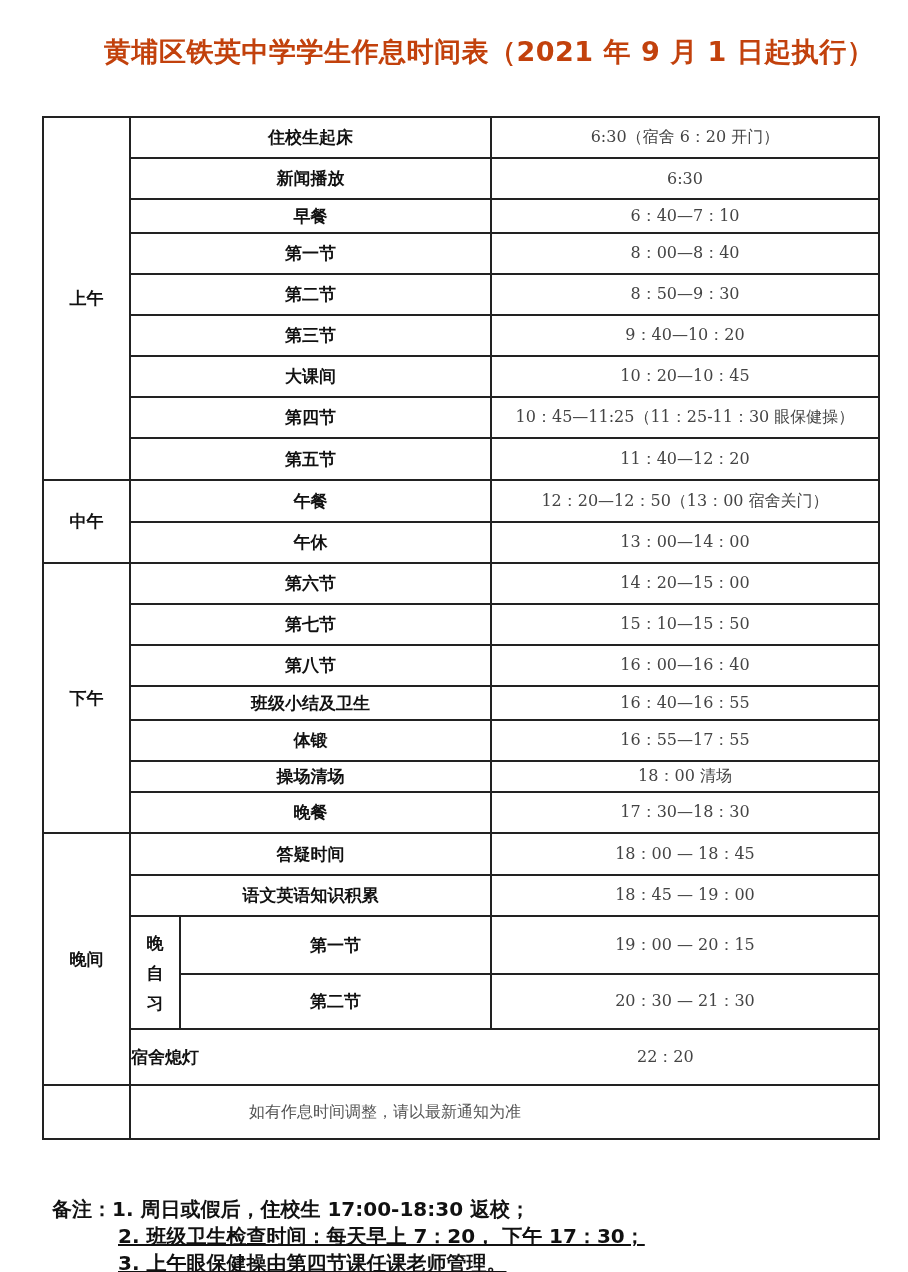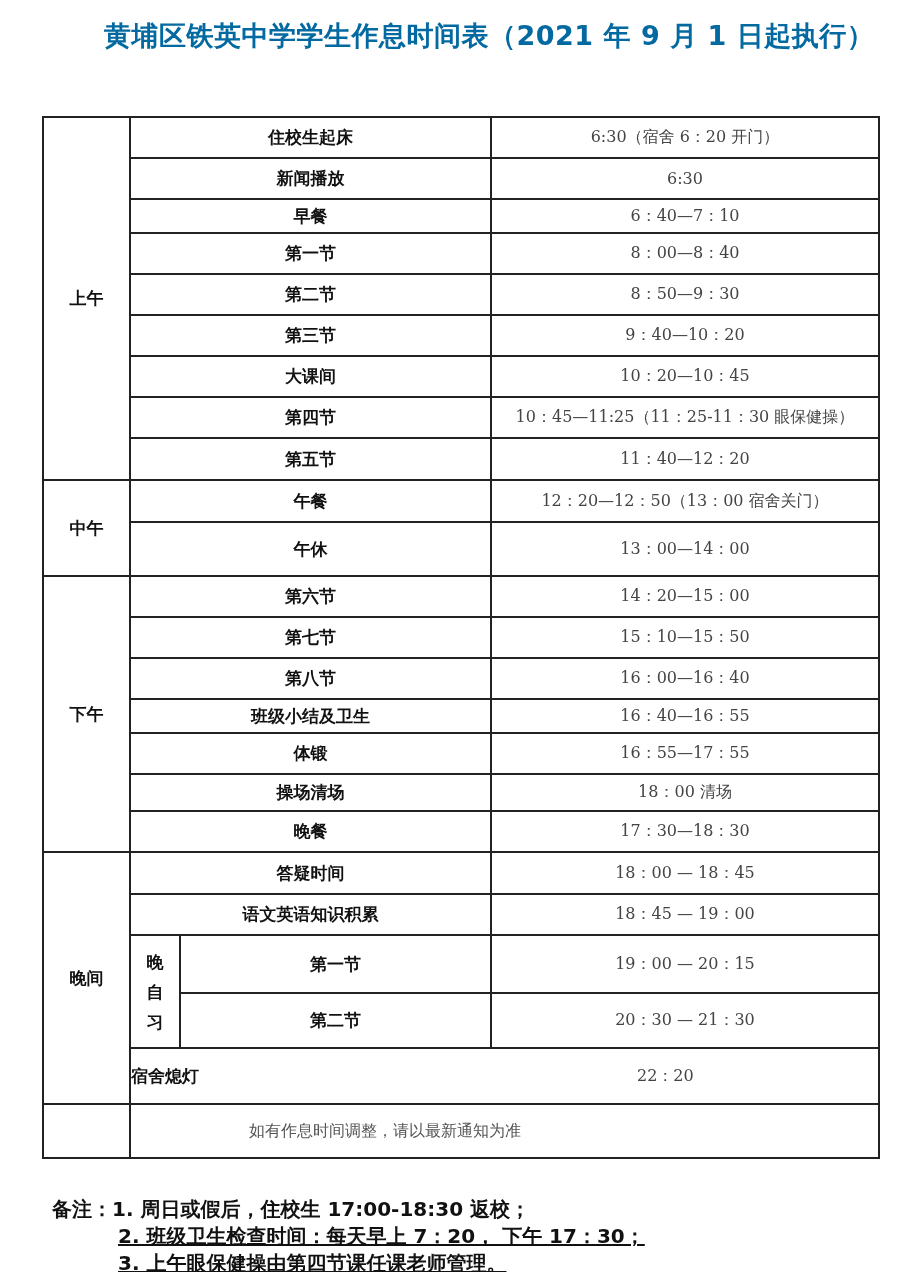--- a/index.html
+++ b/index.html
@@ -1,17 +1,17 @@
 <!DOCTYPE html>
 <html><head>
 <meta charset="utf-8">
 <style>
   html, body { margin:0; padding:0; background:#ffffff; }
   body { width:908px; height:1272px; position:relative; overflow:hidden; font-family:"DejaVu Sans", sans-serif; color:#111; }
-  .title { position:absolute; left:104px; top:18px; width:780px; font-size:27px; font-weight:bold; letter-spacing:0.5px; color:#0369a1; white-space:nowrap; font-family:"DejaVu Sans", sans-serif; }
+  .title { position:absolute; left:104px; top:34px; width:780px; font-size:27px; font-weight:bold; letter-spacing:0.5px; color:#c2410c; white-space:nowrap; font-family:"DejaVu Sans", sans-serif; }
   table.sched { position:absolute; left:42px; top:116px; width:836px; border-collapse:collapse; table-layout:fixed; }
   table.sched td { border:2.5px solid #222; padding:0; text-align:center; vertical-align:middle; }
   td.period { font-size:17px; font-weight:bold; color:#111; }
   td.item { font-size:17px; font-weight:bold; color:#111;border-radius:9px; }
   td.time { font-size:16px; color:#444; font-family:"DejaVu Serif", serif; white-space:nowrap; }
   td.sub { font-size:17px; font-weight:bold; line-height:30px; }
   td.note-text { text-align:left !important; padding-left:118px !important; font-size:16px; color:#555; font-family:"DejaVu Serif", serif;margin-top:28px; }
   td.item.left-pad { text-align:left; }
   td.time.left-pad { text-align:left; padding-left:146px; }
   .notes { position:absolute; left:52px; top:1196px; font-size:20px; font-weight:bold; color:#111; line-height:27px; font-family:"DejaVu Sans", sans-serif; }
@@ -68,21 +68,21 @@
     <tr style="height:42px">
       <td class="item" colspan="2">第五节</td>
       <td class="time">11：40—12：20</td>
     </tr>
 
     <tr style="height:42px">
       <td class="period" rowspan="2">中午</td>
       <td class="item" colspan="2">午餐</td>
       <td class="time">12：20—12：50（13：00 宿舍关门）</td>
     </tr>
-    <tr style="height:54px">
+    <tr style="height:41px">
       <td class="item" colspan="2">午休</td>
       <td class="time">13：00—14：00</td>
     </tr>
 
     <tr style="height:41px">
       <td class="period" rowspan="7">下午</td>
       <td class="item" colspan="2">第六节</td>
       <td class="time">14：20—15：00</td>
     </tr>
     <tr style="height:41px">
@@ -94,21 +94,21 @@
       <td class="time">16：00—16：40</td>
     </tr>
     <tr style="height:34px">
       <td class="item" colspan="2">班级小结及卫生</td>
       <td class="time">16：40—16：55</td>
     </tr>
     <tr style="height:41px">
       <td class="item" colspan="2">体锻</td>
       <td class="time">16：55—17：55</td>
     </tr>
-    <tr style="height:37px">
+    <tr style="height:31px">
       <td class="item" colspan="2">操场清场</td>
       <td class="time">18：00 清场</td>
     </tr>
     <tr style="height:41px">
       <td class="item" colspan="2">晚餐</td>
       <td class="time">17：30—18：30</td>
     </tr>
 
     <tr style="height:42px">
       <td class="period" rowspan="5">晚间</td>

